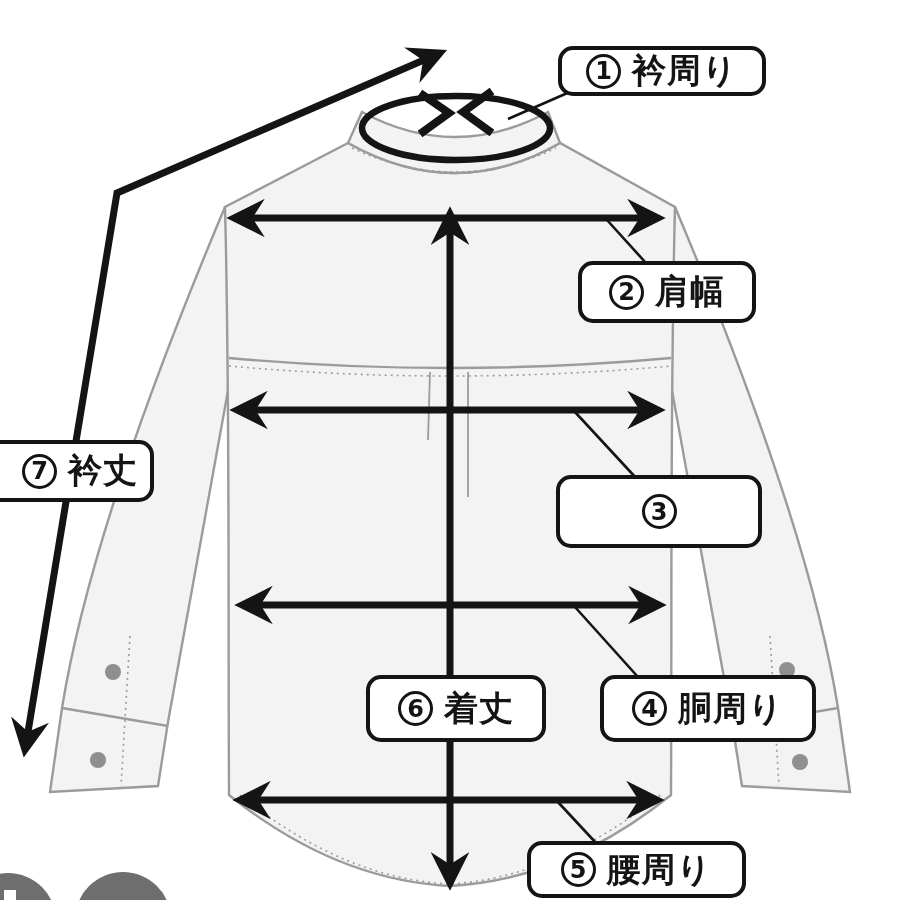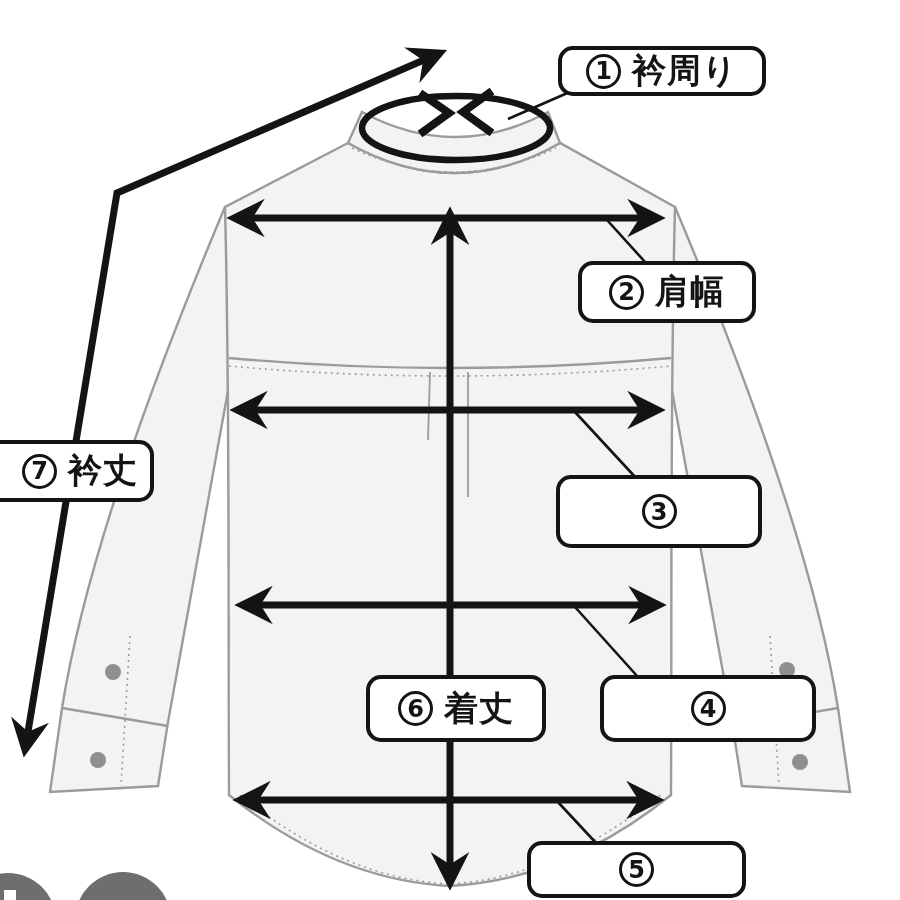--- a/index.html
+++ b/index.html
@@ -133,24 +133,26 @@
     <span class="num">2</span>
     <span class="txt">肩幅</span>
   </div>
 
   <div class="label-box" style="left:556px;top:475px;width:206px;height:73px;">
     <span class="num">3</span>
   </div>
 
   <div class="label-box" style="left:600px;top:675px;width:216px;height:67px;">
     <span class="num">4</span>
+    <span class="txt">胴周り</span>
   </div>
 
   <div class="label-box" style="left:527px;top:841px;width:219px;height:57px;">
     <span class="num">5</span>
+    <span class="txt">腰周り</span>
   </div>
 
   <div class="label-box" style="left:366px;top:675px;width:180px;height:67px;">
     <span class="num">6</span>
     <span class="txt">着丈</span>
   </div>
 
   <div class="label-box" style="left:-20px;top:440px;width:174px;height:62px;justify-content:flex-end;padding-right:12px;">
     <span class="num">7</span>
     <span class="txt">衿丈</span>

